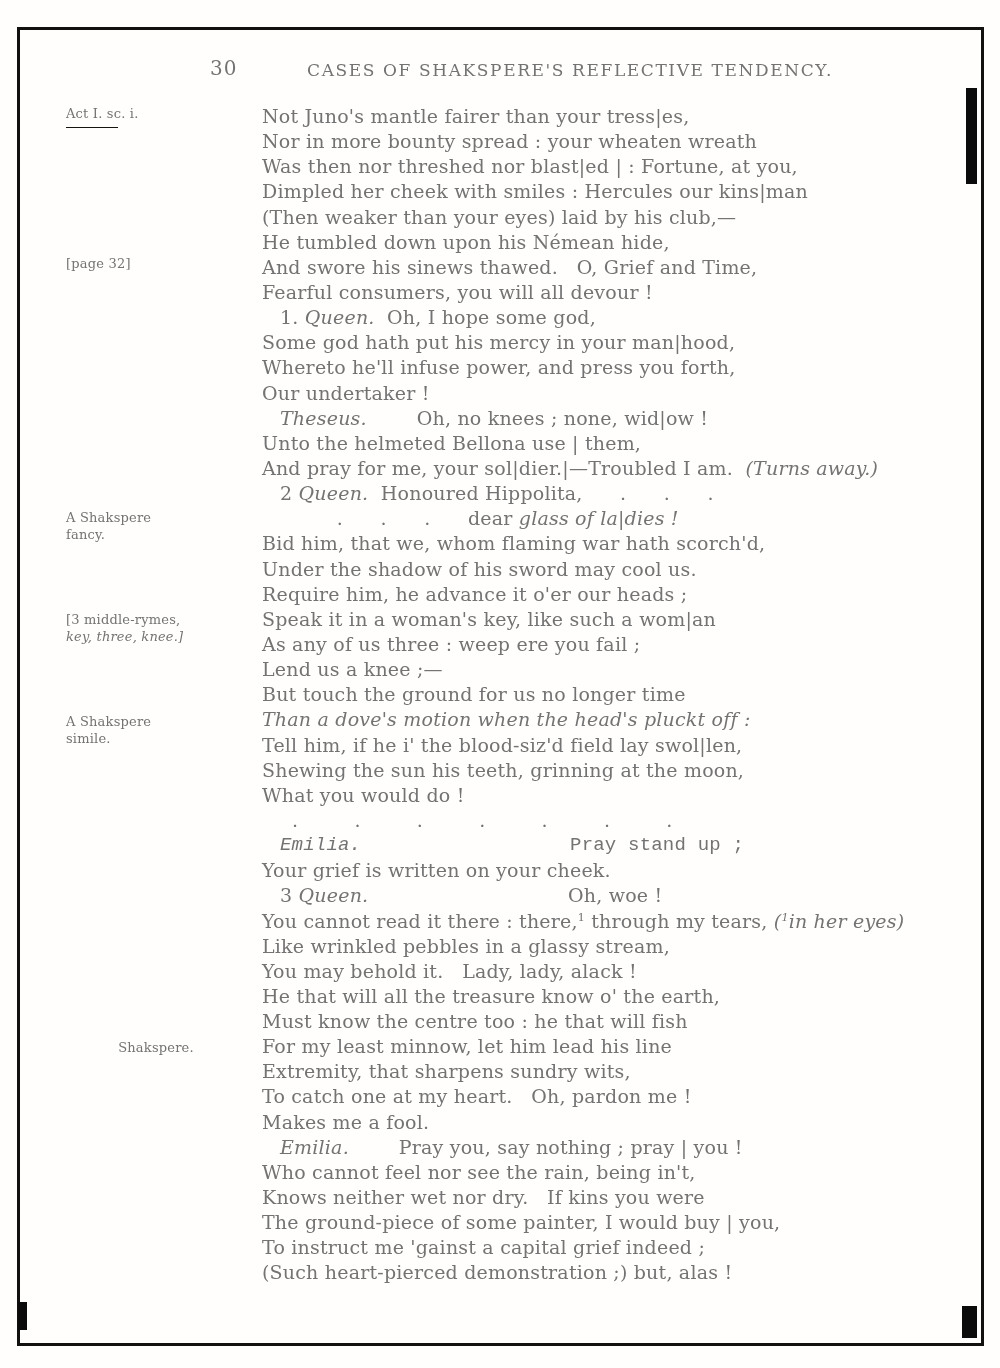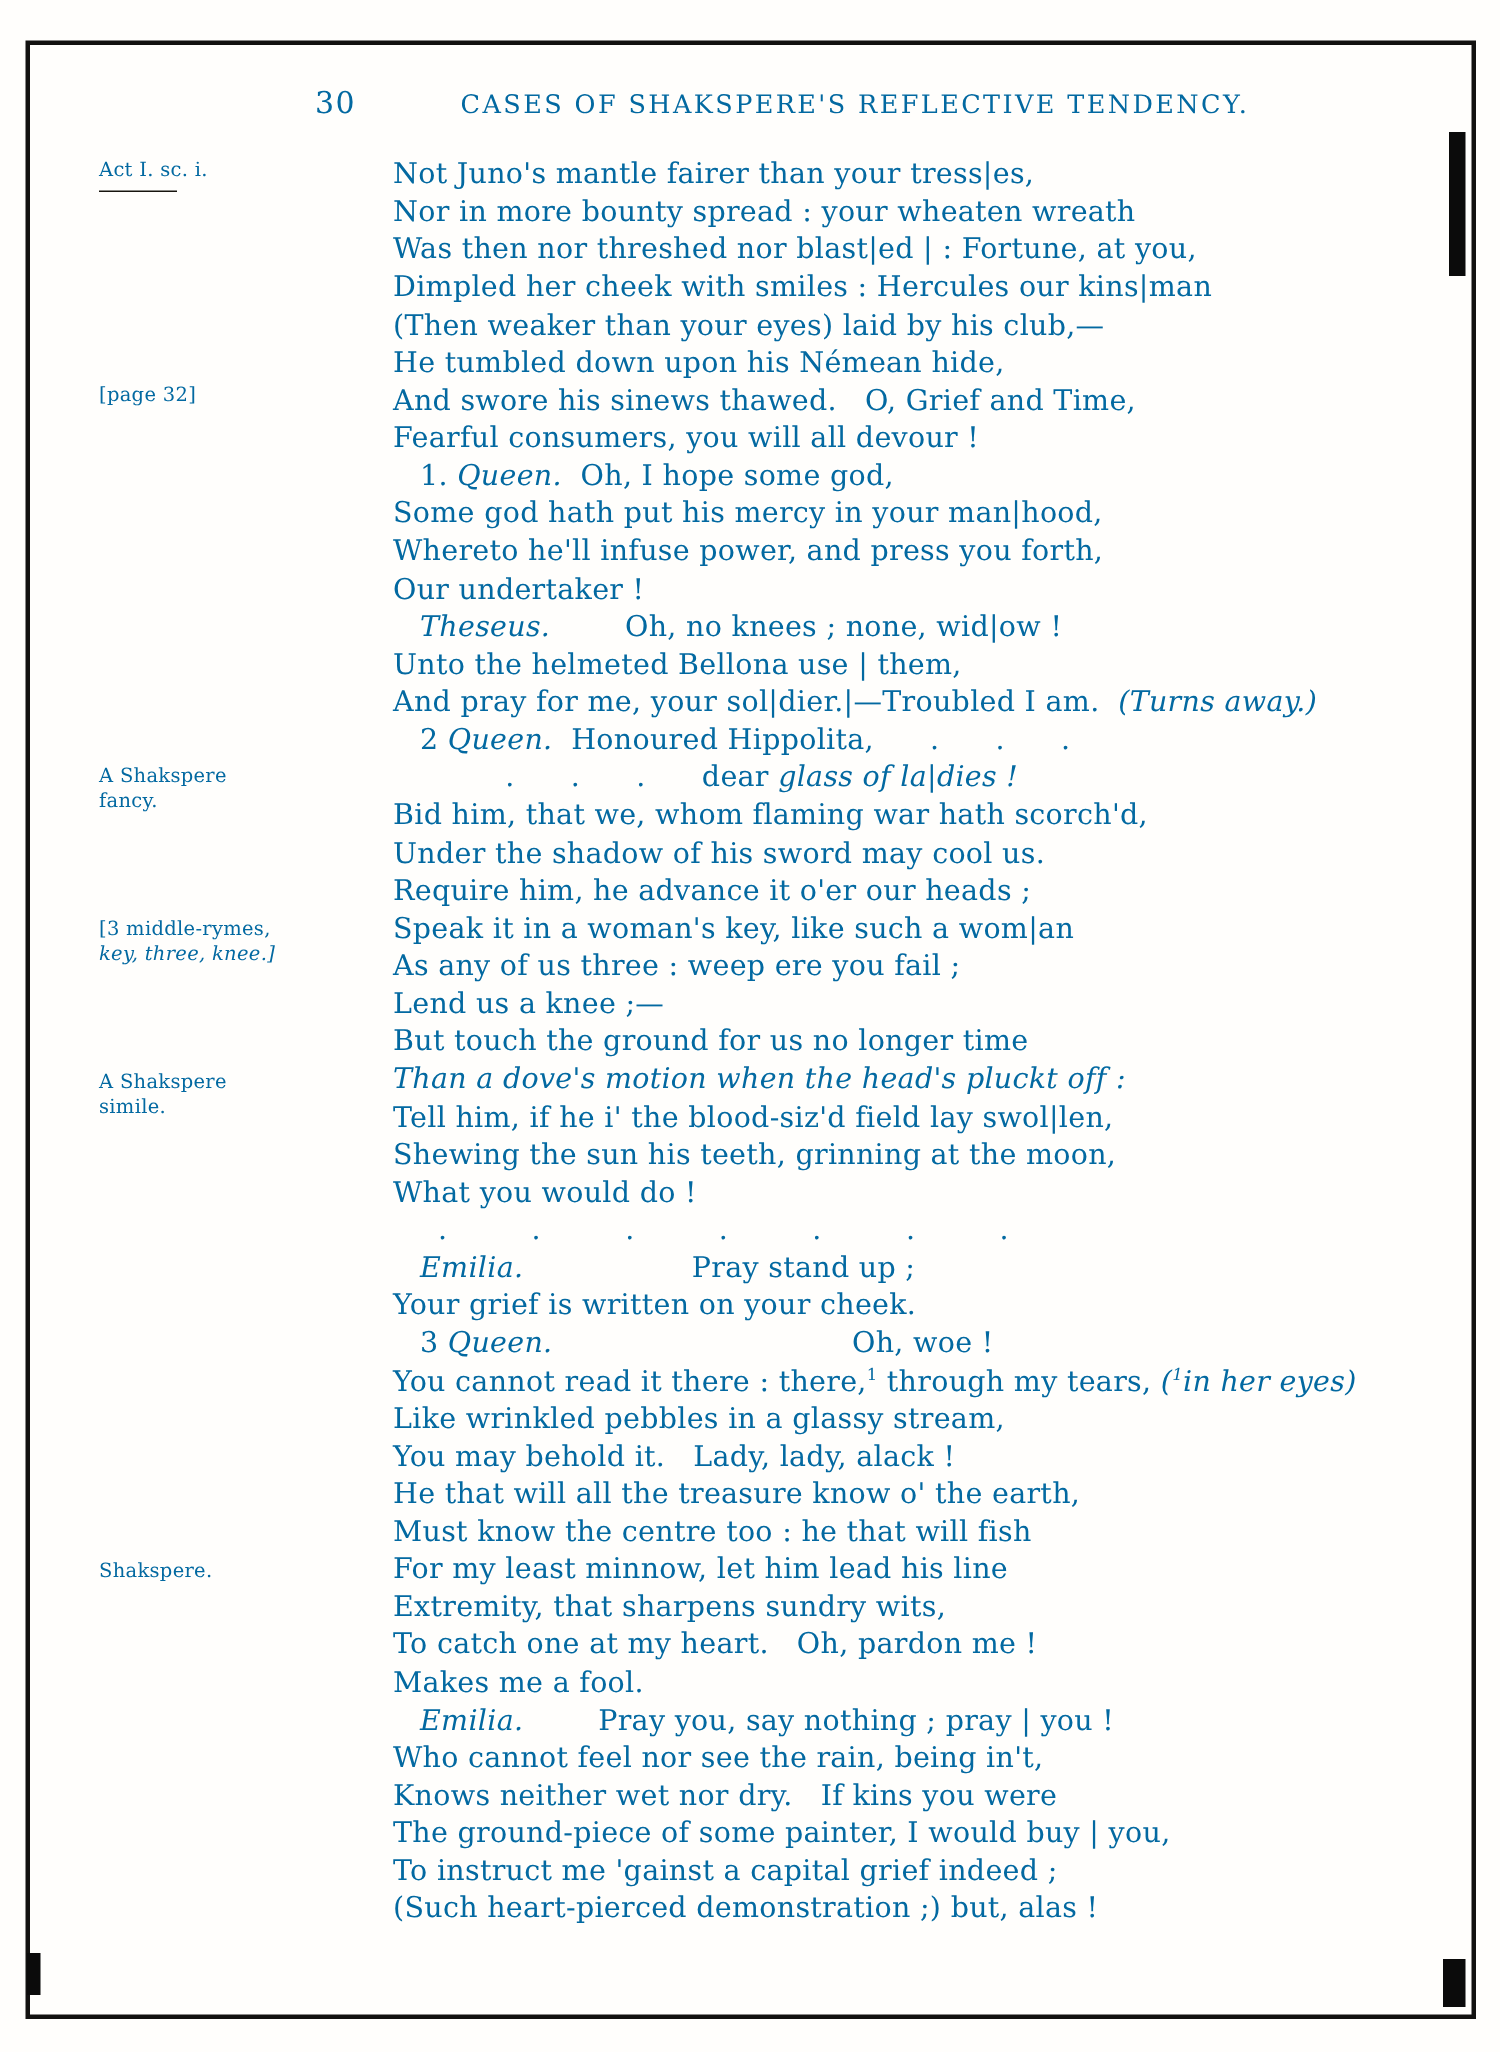--- a/index.html
+++ b/index.html
@@ -5,21 +5,21 @@
   html, body { margin: 0; padding: 0; }
   body {
     width: 1000px; height: 1368px;
     background: #ffffff;
     font-family: "DejaVu Serif", "Liberation Serif", serif;
   }
   .page {
     position: relative;
     width: 1000px; height: 1368px;
     background: #fffefc;
-    color: #0369a1;
+    color: #737373;
     overflow: hidden;
   }
   .frame {
     position: absolute;
     left: 17px; top: 27px;
     width: 967px; height: 1319px;
     box-sizing: border-box;
     border: 3px solid #121110;
   }
   .page-number {
@@ -89,21 +89,21 @@
         <div>fancy.</div>
       </div>
       <div class="margin-note" style="top: 612px;">
         <div>[3 middle-rymes,</div>
         <div class="it">key, three, knee.]</div>
       </div>
       <div class="margin-note" style="top: 714px;">
         <div>A Shakspere</div>
         <div>simile.</div>
       </div>
-      <div class="margin-note" style="top: 1040px;">
+      <div class="margin-note" style="top: 1040px; text-align: center;">
         <div>Shakspere.</div>
       </div>
     </div>
 
   <div class="verse-body">
       <div class="verse-line"><span>Not Juno's mantle fairer than your tress|es,</span></div>
       <div class="verse-line"><span>Nor in more bounty spread : your wheaten wreath</span></div>
       <div class="verse-line"><span>Was then nor threshed nor blast|ed | : Fortune, at you,</span></div>
       <div class="verse-line"><span>Dimpled her cheek with smiles : Hercules our kins|man</span></div>
       <div class="verse-line"><span>(Then weaker than your eyes) laid by his club,—</span></div>
@@ -124,21 +124,21 @@
       <div class="verse-line"><span>Require him, he advance it o'er our heads ;</span></div>
       <div class="verse-line"><span>Speak it in a woman's key, like such a wom|an</span></div>
       <div class="verse-line"><span>As any of us three : weep ere you fail ;</span></div>
       <div class="verse-line"><span>Lend us a knee ;—</span></div>
       <div class="verse-line"><span>But touch the ground for us no longer time</span></div>
       <div class="verse-line"><span class="it">Than a dove's motion when the head's pluckt off :</span></div>
       <div class="verse-line"><span>Tell him, if he i' the blood-siz'd field lay swol|len,</span></div>
       <div class="verse-line"><span>Shewing the sun his teeth, grinning at the moon,</span></div>
       <div class="verse-line"><span>What you would do !</span></div>
       <div class="verse-line" style="padding-left: 30px;"><span>.         .         .         .         .         .         .</span></div>
-      <div class="verse-line" style="padding-left: 18px;"><span class="it">Emilia.</span><span>                  Pray stand up ;</span></div>
+      <div class="verse-line" style="padding-left: 18px; font-family: Liberation Mono, monospace;"><span class="it">Emilia.</span><span>                  Pray stand up ;</span></div>
       <div class="verse-line"><span>Your grief is written on your cheek.</span></div>
       <div class="verse-line" style="padding-left: 18px;"><span>3 </span><span class="it">Queen.</span><span>                                Oh, woe !</span></div>
       <div class="verse-line"><span>You cannot read it there : there,</span><sup>1</sup><span> through my tears, </span><span class="it">(</span><sup class="it">1</sup><span class="it">in her eyes</span><span class="it">)</span></div>
       <div class="verse-line"><span>Like wrinkled pebbles in a glassy stream,</span></div>
       <div class="verse-line"><span>You may behold it.   Lady, lady, alack !</span></div>
       <div class="verse-line"><span>He that will all the treasure know o' the earth,</span></div>
       <div class="verse-line"><span>Must know the centre too : he that will fish</span></div>
       <div class="verse-line"><span>For my least minnow, let him lead his line</span></div>
       <div class="verse-line"><span>Extremity, that sharpens sundry wits,</span></div>
       <div class="verse-line"><span>To catch one at my heart.   Oh, pardon me !</span></div>

